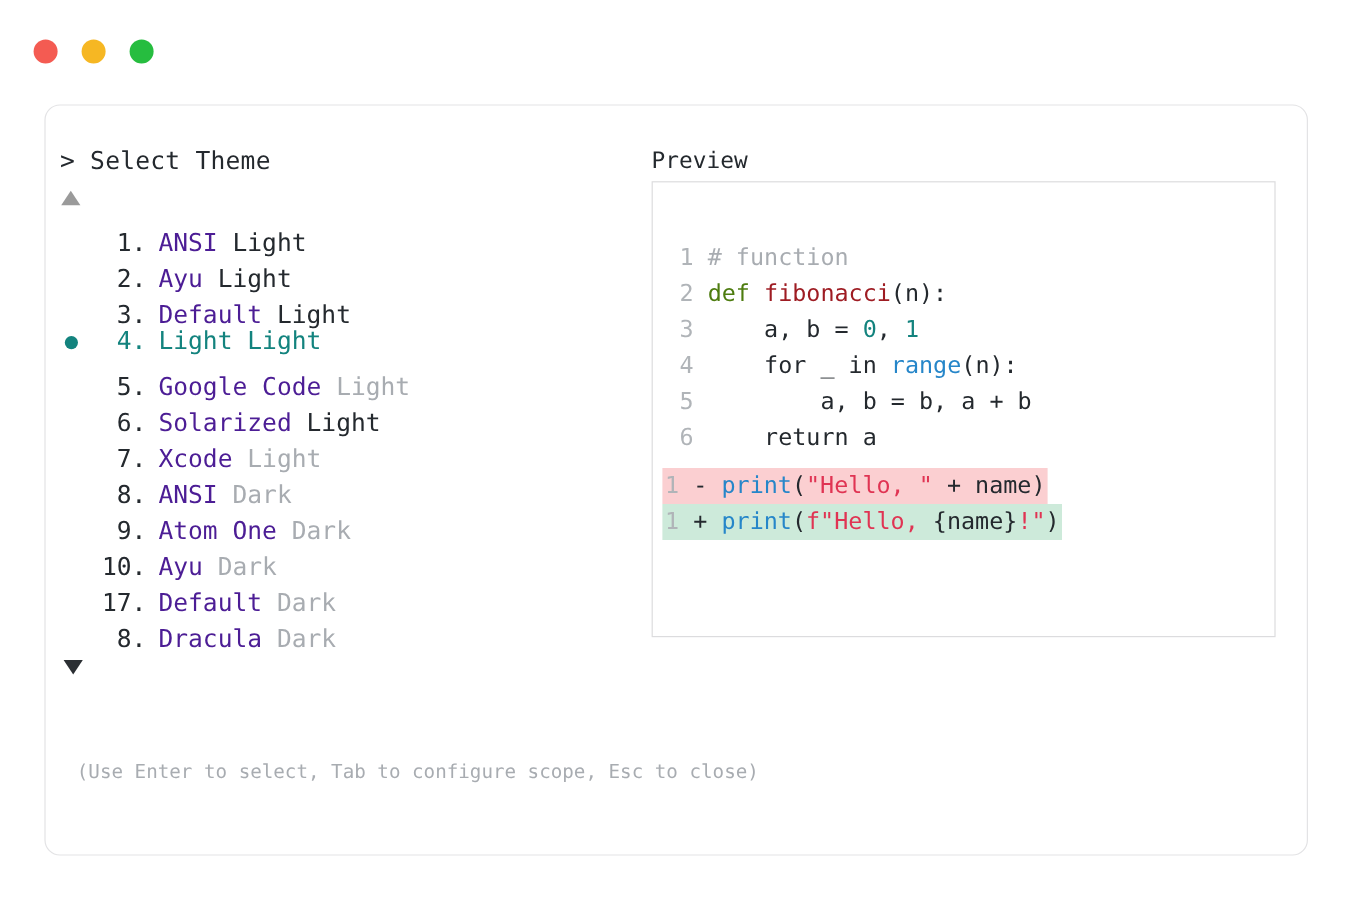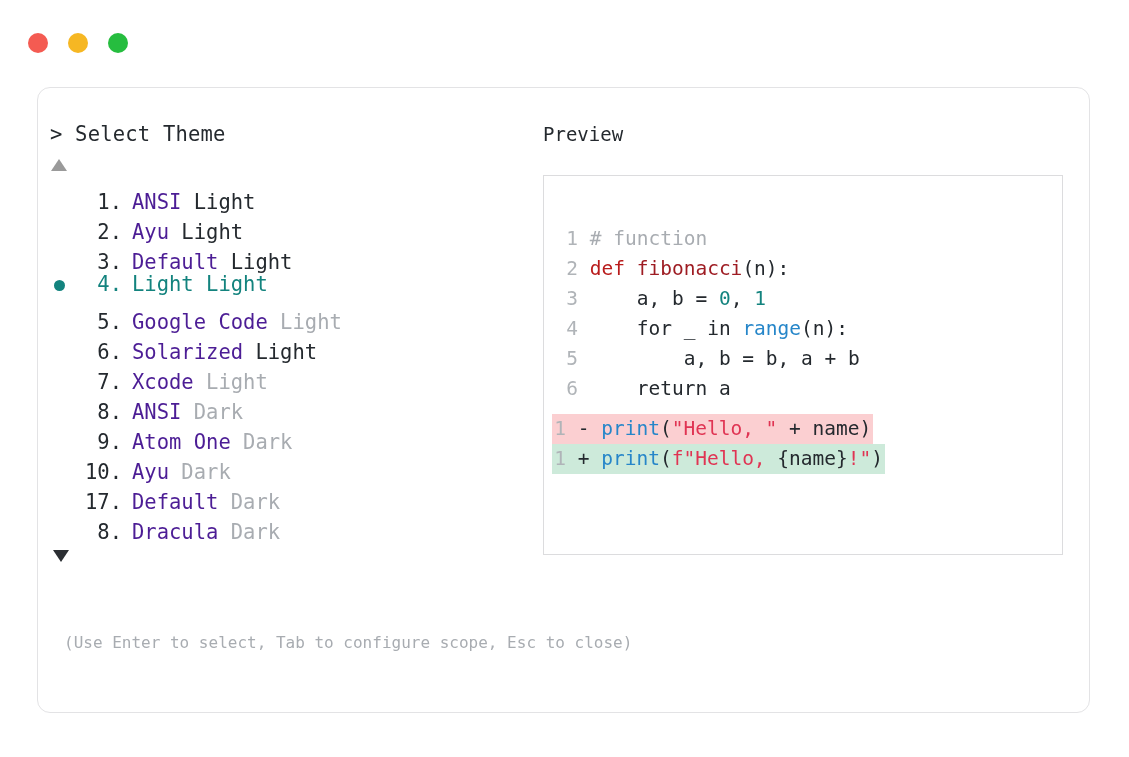--- a/index.html
+++ b/index.html
@@ -136,21 +136,21 @@
     left: 505px;
     top: 33px;
   }
   #preview-label {
     font-size: 19px;
     color: #24292e;
     line-height: 26px;
     white-space: pre;
   }
   #preview-box {
-    margin-top: 28px;
+    margin-top: 4px;
     width: 520px;
     height: 380px;
     box-sizing: border-box;
     border: 1px solid #dcdcde;
     background: #ffffff;
     position: relative;
   }
   #code-block {
     position: absolute;
     left: 22px;
@@ -165,21 +165,21 @@
     display: inline-block;
     width: 12px;
     text-align: right;
   }
   .tok-plain   { color: #24292e; }
   .tok-comment { color: #a8acb1; }
   .tok-func    { color: #9e1c23; }
   .tok-builtin { color: #2686c9; }
   .tok-number  { color: #13837e; }
   .tok-string  { color: #e03453; }
-  .tok-keyword { color: #b91c1c; text-align: center; }
+  .tok-keyword { color: #4d7c0f; text-align: center; }
 
   #diff-block {
     position: absolute;
     left: 8px;
     top: 238px;
     font-size: 19.5px;
     line-height: 30px;
     white-space: pre;
   }
   .diff-line { white-space: pre; }

